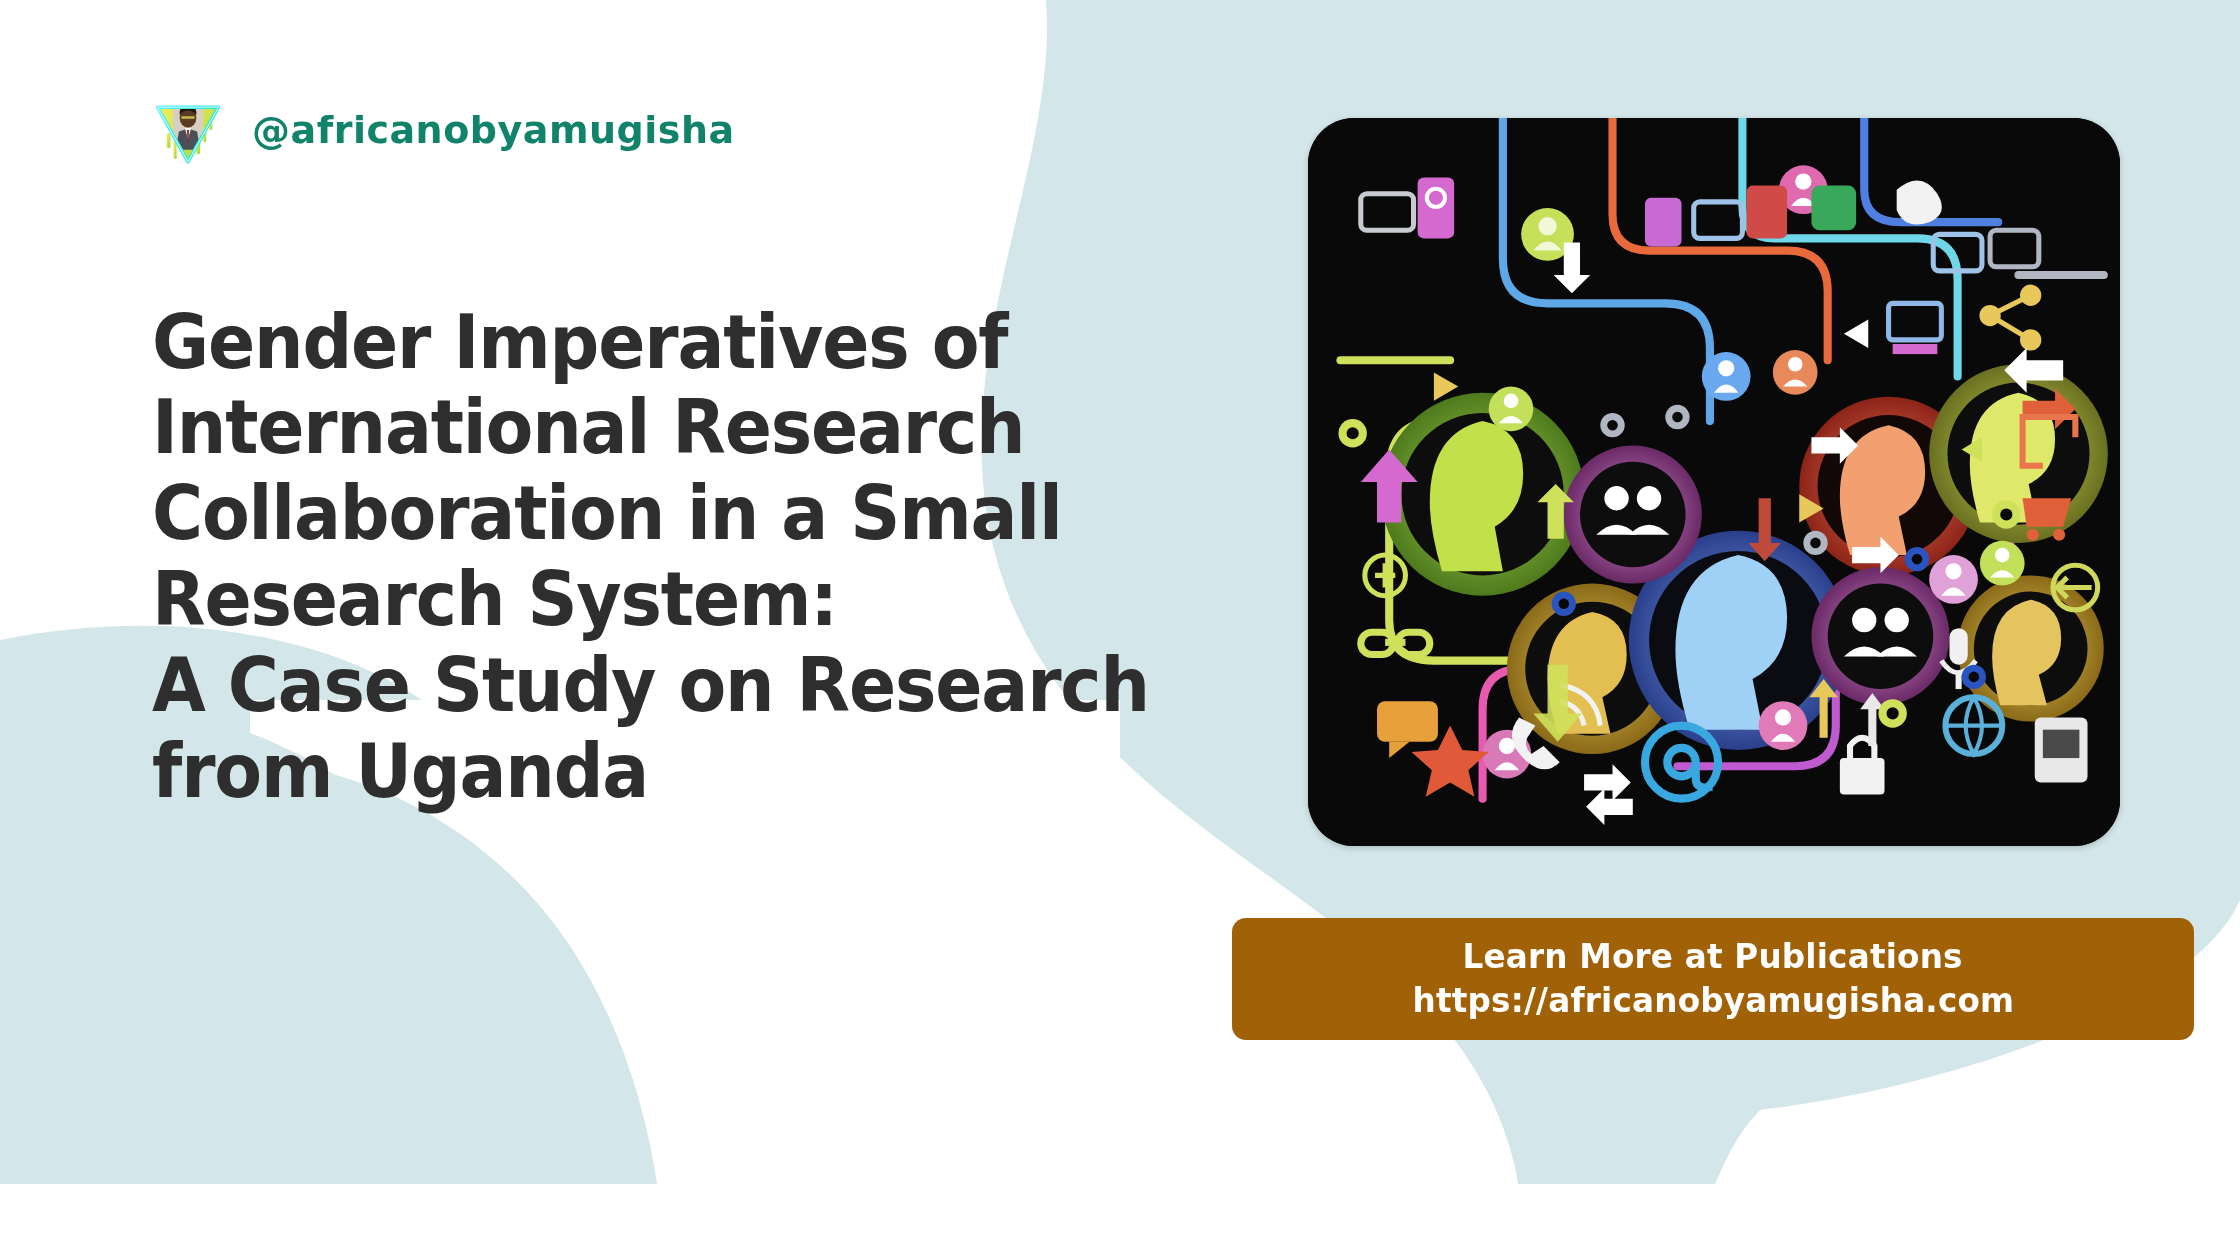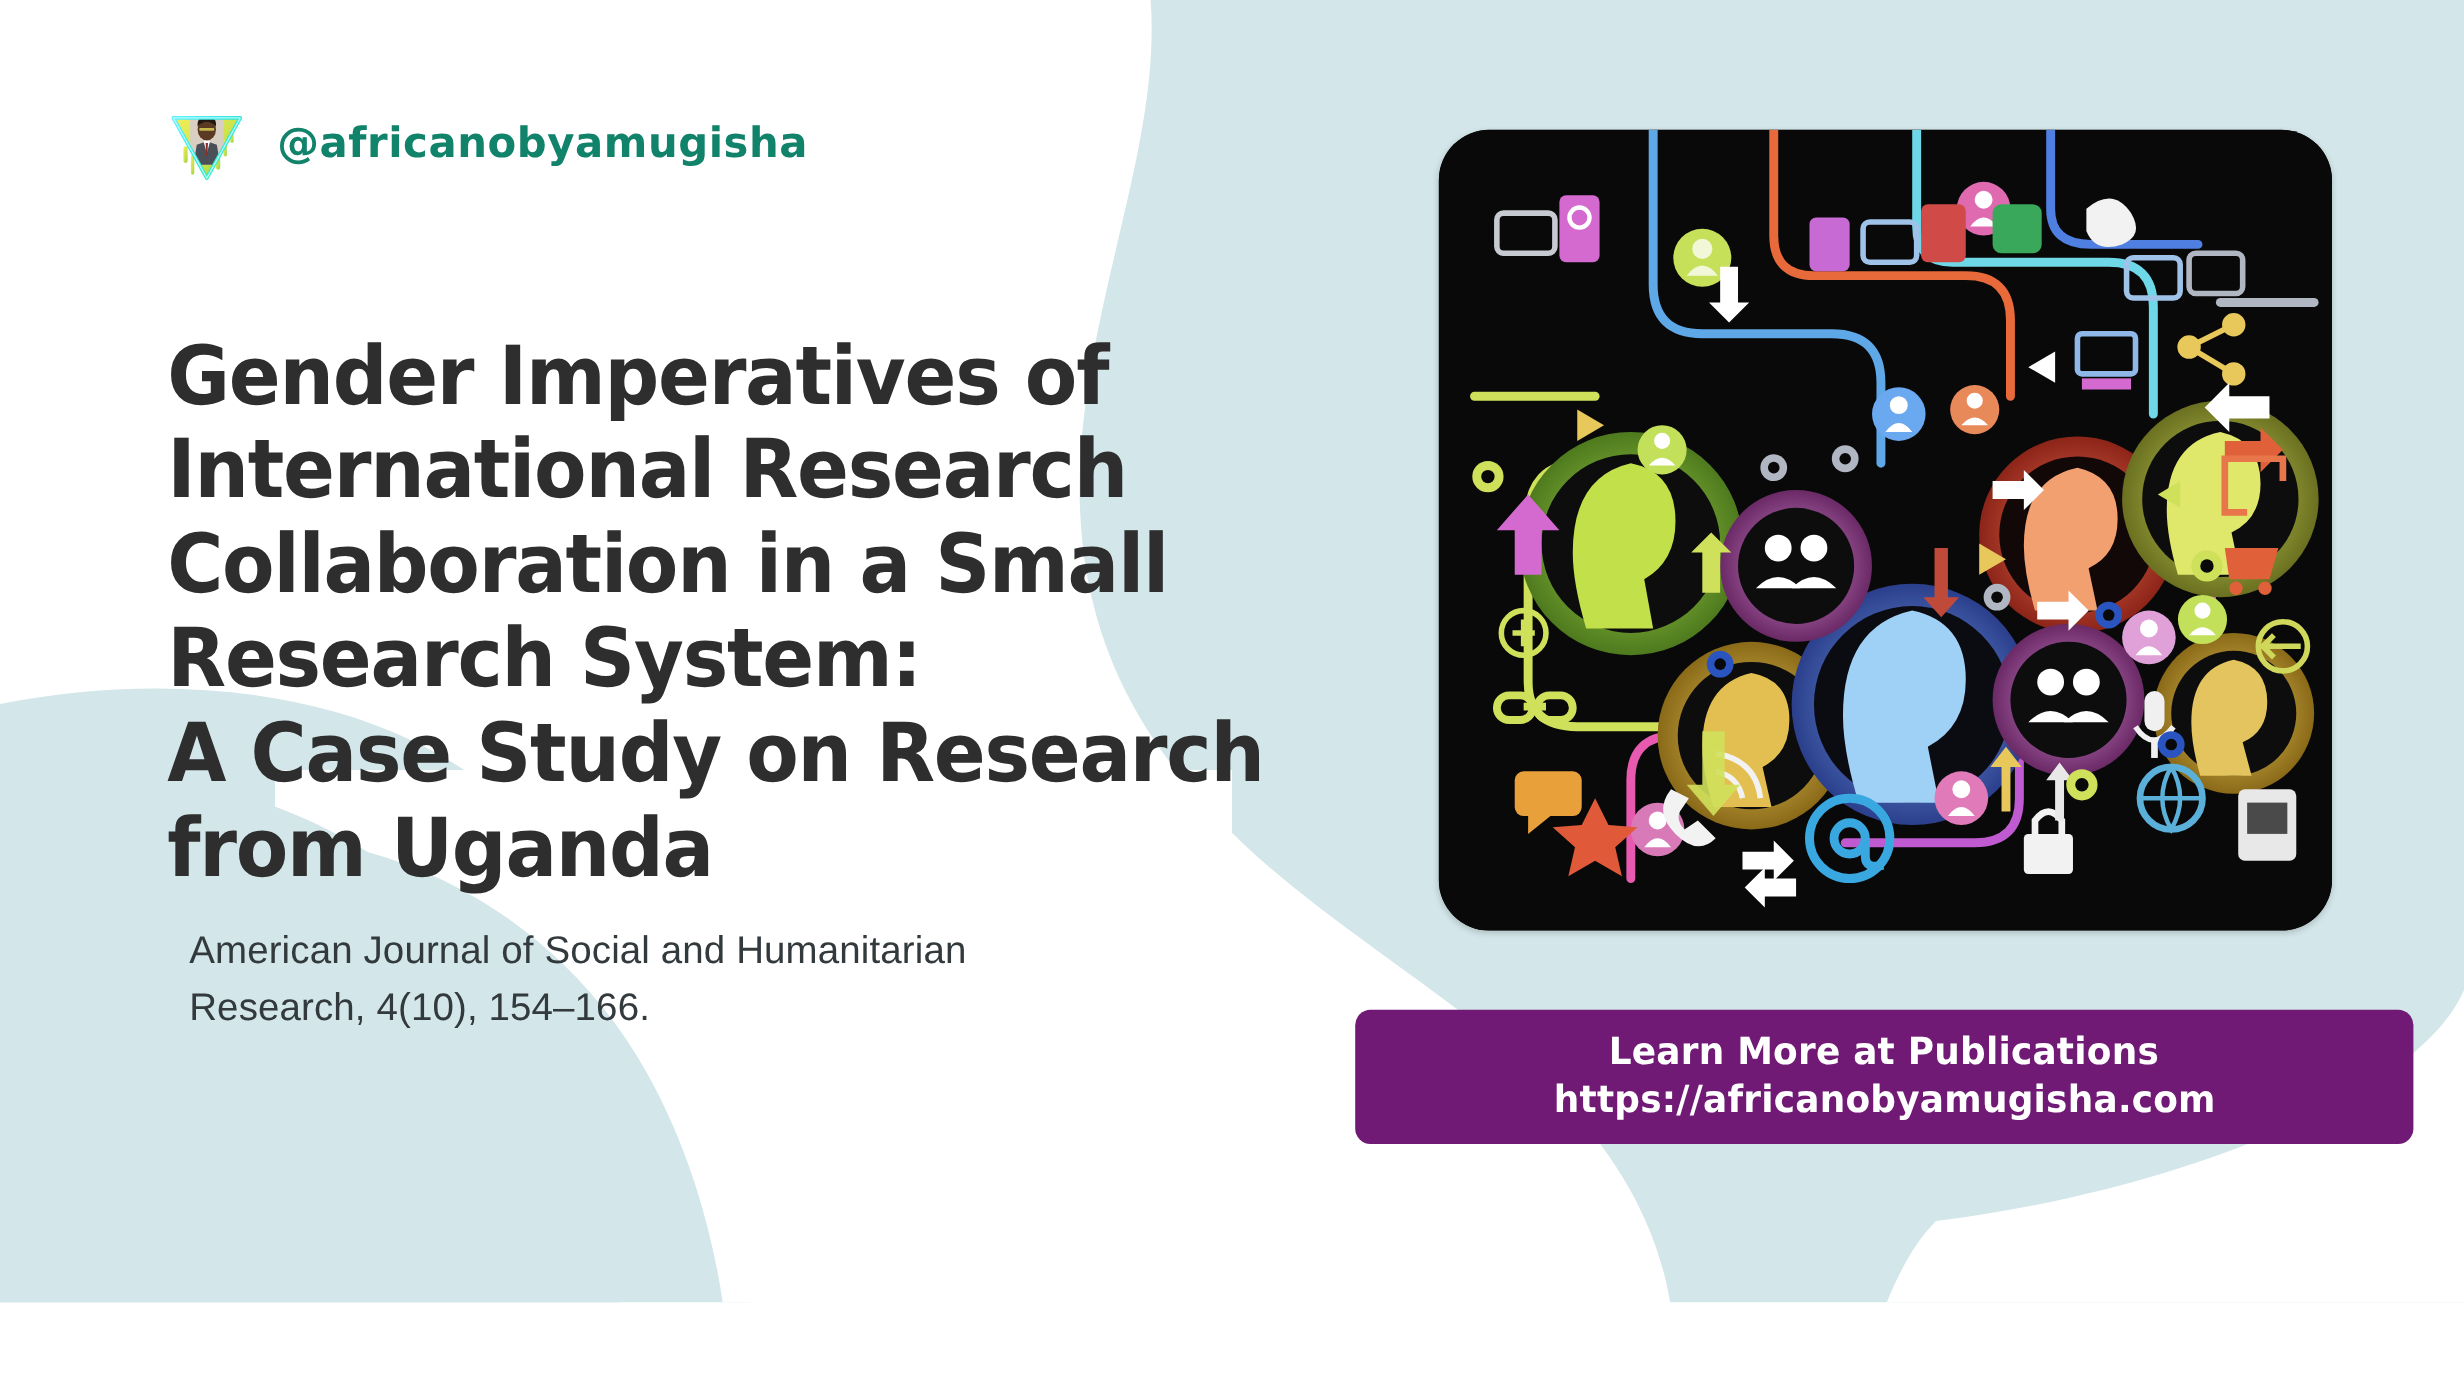--- a/index.html
+++ b/index.html
@@ -100,21 +100,21 @@
   .artwork svg { display: block; width: 100%; height: 100%; }
 
   
   .cta {
     position: absolute;
     left: 1232px;
     top: 918px;
     width: 962px;
     height: 122px;
     border-radius: 14px;
-    background: #701a75;
+    background: #a16207;
     display: flex;
     flex-direction: column;
     align-items: center;
     justify-content: center;
     z-index: 7;
   }
   .cta-line {
     font-family: "DejaVu Sans", sans-serif;
     font-weight: 700;
     font-size: 34px;
@@ -200,24 +200,20 @@
 
   <h1 class="title">
     <span class="ln">Gender Imperatives of</span>
     <span class="ln">International Research</span>
     <span class="ln">Collaboration in a Small</span>
     <span class="ln">Research System:</span>
     <span class="ln">A Case Study on Research</span>
     <span class="ln">from Uganda</span>
   </h1>
 
-  <div class="citation">
-    <span class="ln">American Journal of Social and Humanitarian</span>
-    <span class="ln">Research, 4(10), 154–166.</span>
-  </div>
 
 
   <div class="artwork">
     <svg viewBox="0 0 400 360" preserveAspectRatio="xMidYMid slice" aria-hidden="true">
       <defs>
         <radialGradient id="gr-green" cx="50%" cy="50%" r="50%">
           <stop offset="0%" stop-color="#a7d94a"></stop>
             <stop offset="100%" stop-color="#4e7a1e"></stop>
         </radialGradient>
         <radialGradient id="gr-gold" cx="50%" cy="50%" r="50%">

